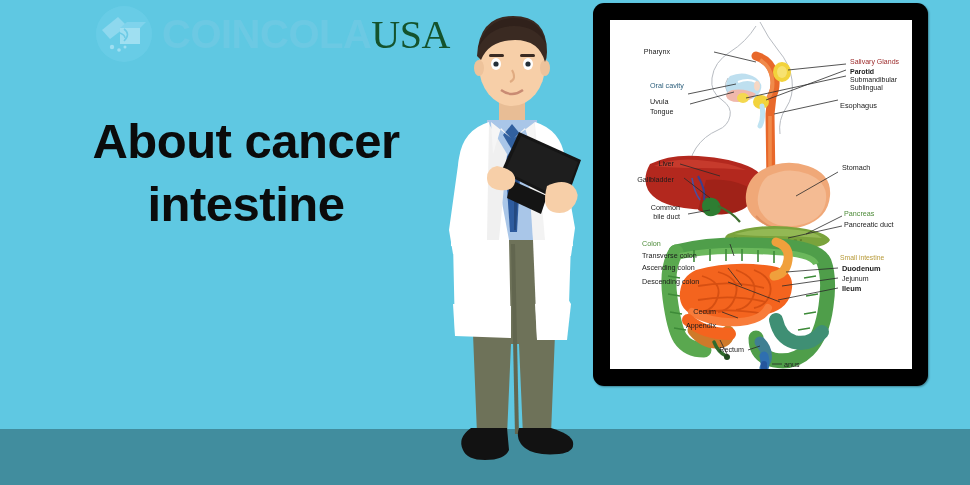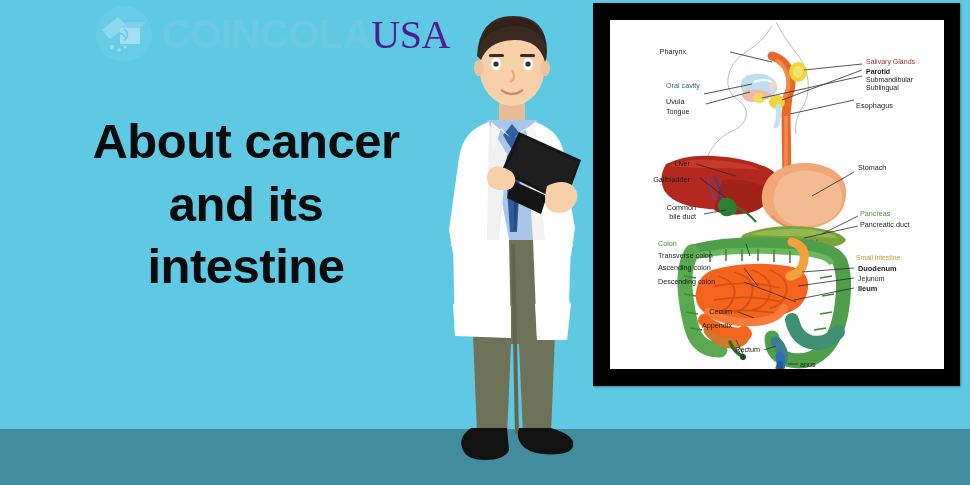--- a/index.html
+++ b/index.html
@@ -13,40 +13,41 @@
 
   
   .bg-sky{position:absolute;left:0;top:0;width:970px;height:429px;background:#5fc8e2;}
   .bg-floor{position:absolute;left:0;top:429px;width:970px;height:56px;background:#418d9e;}
 
   
   .watermark{position:absolute;left:96px;top:5px;height:58px;display:flex;align-items:center;gap:10px;}
   .wm-circle{width:56px;height:56px;border-radius:50%;background:#67cce5;position:relative;overflow:hidden;}
   .wm-text{font-size:40px;line-height:1;letter-spacing:-0.5px;white-space:nowrap;}
   .wm-bold{font-weight:bold;color:#6cc9e3;font-family:"Liberation Sans",sans-serif;}
-  .wm-light{font-weight:normal;color:#4c1d95;font-family:"Liberation Serif",serif;}
+  .wm-light{font-weight:normal;color:#14532d;font-family:"Liberation Serif",serif;}
 
   
   .headline{
     position:absolute;left:28px;top:110px;width:436px;
     text-align:center;color:#0b0b0b;
     font-weight:bold;font-size:49px;line-height:1.28;
     letter-spacing:-0.5px;
     font-family:"Liberation Sans",sans-serif;
   }
   .headline span{display:block;text-align:center;}
 
   
   .doctor{position:absolute;left:415px;top:4px;width:190px;height:470px;}
 
   
   .poster{
-    position:absolute;left:593px;top:3px;width:367px;height:383px;
+    position:absolute;left:593px;top:3px;width:335px;height:383px;
     background:#000;box-sizing:border-box;padding:17px 16px 17px 17px;
     box-shadow:1px 1px 2px rgba(0,0,0,.35);
+    border-radius:11px;
   }
   .poster-canvas{width:100%;height:100%;background:#ffffff;position:relative;overflow:hidden;}
   .poster-canvas svg{display:block;width:100%;height:100%;}
 
   .dlabel{font-family:"Liberation Sans",sans-serif;}
 </style>
 </head>
 <body>
 
 <div id="stage">
@@ -66,21 +67,20 @@
         <circle cx="16" cy="41" r="2.2" fill="#9fdff1"></circle>
         <circle cx="23" cy="44" r="1.8" fill="#9fdff1"></circle>
         <circle cx="29" cy="41" r="1.5" fill="#9fdff1"></circle>
       </svg>
     </div>
     <div class="wm-text"><span class="wm-bold">COINCOLA</span><span class="wm-light">USA</span></div>
   </div>
 
   <div class="headline">
     <span>About cancer</span>
-    <span>and its</span>
     <span>intestine</span>
   </div>
 
   <div class="doctor">
     <svg viewBox="0 0 190 470" width="190" height="470" aria-hidden="true">
 
       <path d="M62 230 L134 230 L140 330 L136 430 L108 432 L104 340 L96 340 L92 432 L62 430 L58 330 Z" fill="#6e7259"></path>
       <path d="M96 240 L100 430 L104 430 L100 240 Z" fill="#62664f"></path>
 
       <path d="M56 424 q-14 10 -8 22 q4 10 22 10 q20 0 24 -10 l-2 -22 Z" fill="#121212"></path>

